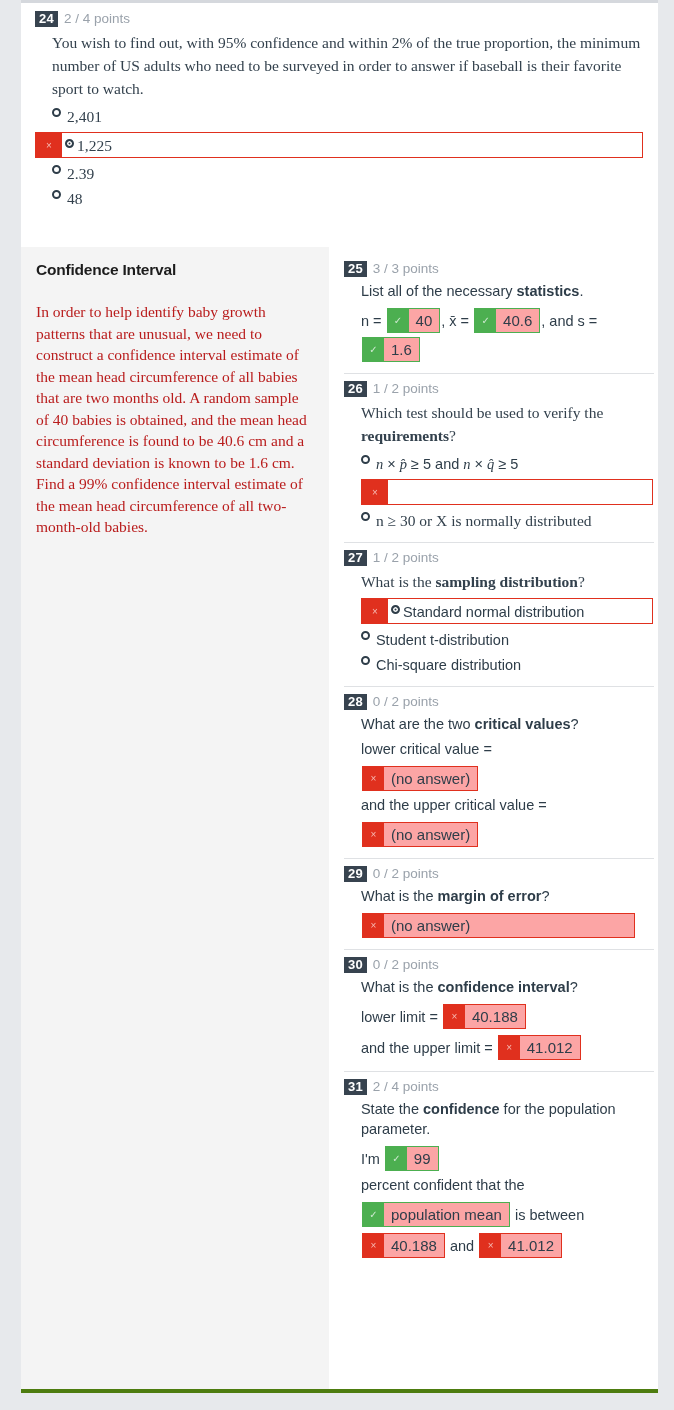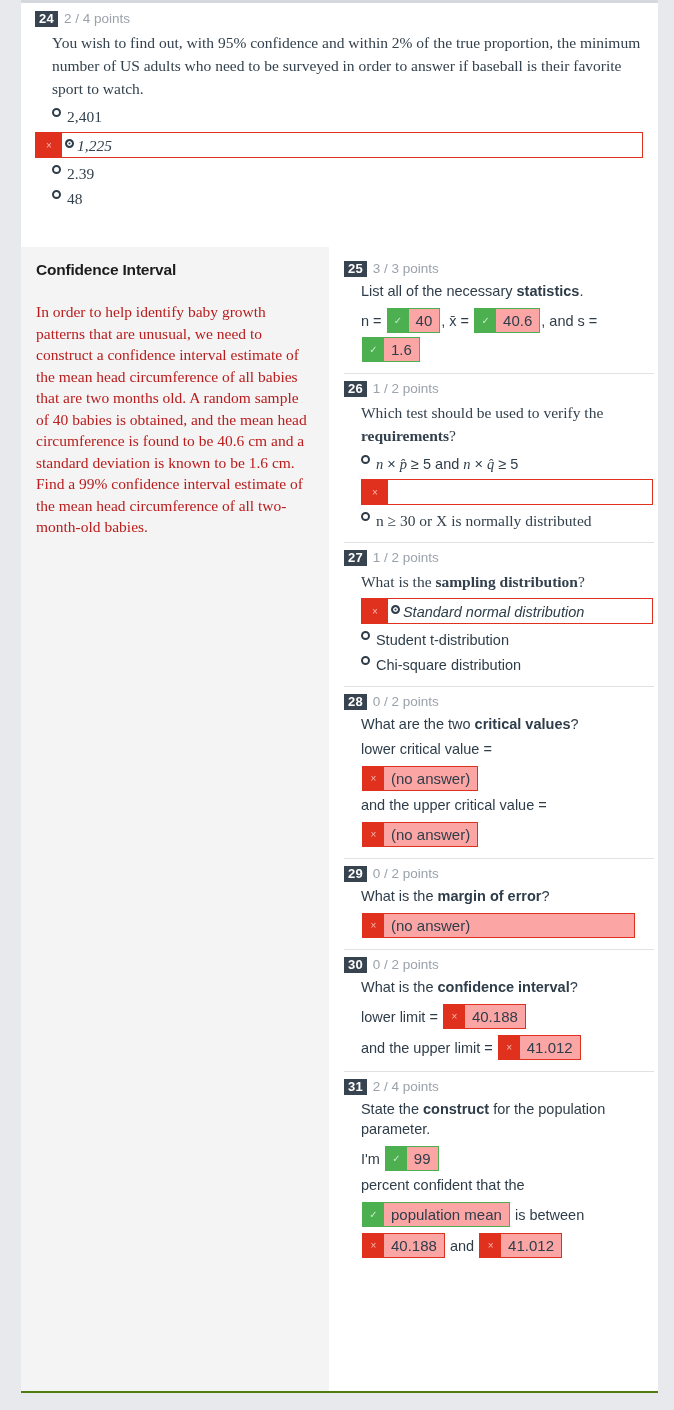--- a/index.html
+++ b/index.html
@@ -16,21 +16,21 @@
     width: 674px; height: 1410px;
     background: #e7e9ec;
   }
 
   
   .card {
     position: absolute;
     left: 21px; top: 0px;
     width: 637px; height: 1393px;
     background: #ffffff;
-    border-bottom: 2px solid #4d7c0f;
+    border-bottom: 4px solid #4d7c0f;
     overflow: hidden;
   }
   .card::before {
     content: "";
     position: absolute; left: 0; top: 0;
     width: 637px; height: 3px;
     background: #d5d8dd;
   }
 
   
@@ -173,21 +173,20 @@
     font-family: "Liberation Sans", sans-serif;
     font-size: 10px;
     color: #f6b9b2;
   }
   .mark.x { background: #e0301e; }
 
   .opt-wrong .inner {
     display: flex; align-items: center;
     padding: 0 4px 0 3px;
     overflow: hidden;
-    font-style: italic;
   }
   .opt-wrong .inner .radio { margin: 0 3px 3px 0; }
 
   
   .chiprow {
     display: flex;
     align-items: center;
     flex-wrap: wrap;
     gap: 0px;
     font-family: "Liberation Sans", sans-serif;
@@ -446,21 +445,21 @@
         </div>
 
         <div class="divider"></div>
 
         <div class="sec">
           <div class="qhead">
             <span class="qnum">31</span>
             <span class="qpts">2 / 4 points</span>
           </div>
           <div class="qbody">
-            <p class="qtext sans-q"><span>State the </span><b>construct</b><span> for the population parameter.</span></p>
+            <p class="qtext sans-q"><span>State the </span><b>confidence</b><span> for the population parameter.</span></p>
 
             <div class="chiprow">
               <span class="txt">I'm </span>
               <span class="chip correct">
                 <span class="badge">✓</span>
                 <span class="val">99</span>
               </span>
             </div>
 
             <p class="qtext sans-q">percent confident that the</p>

